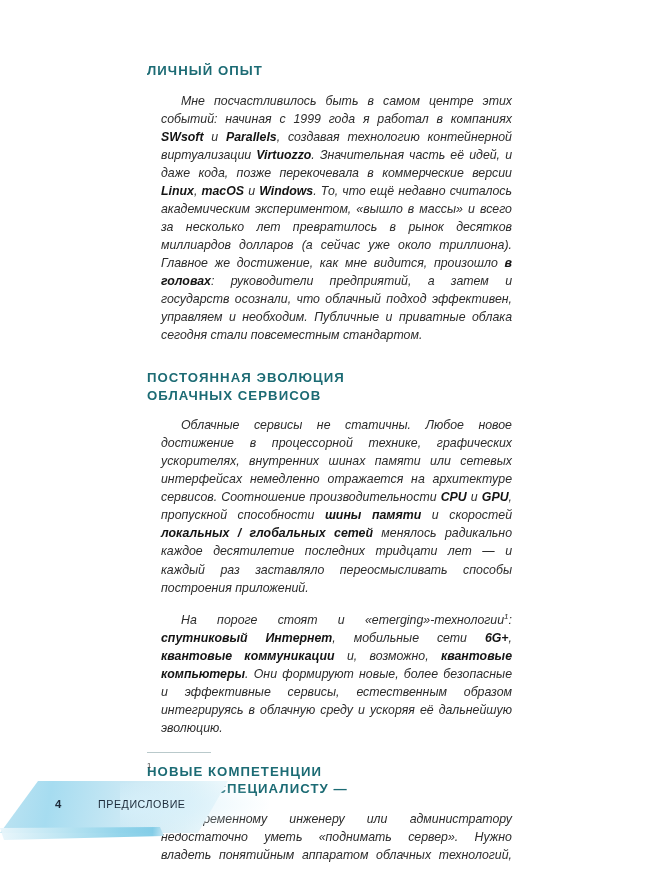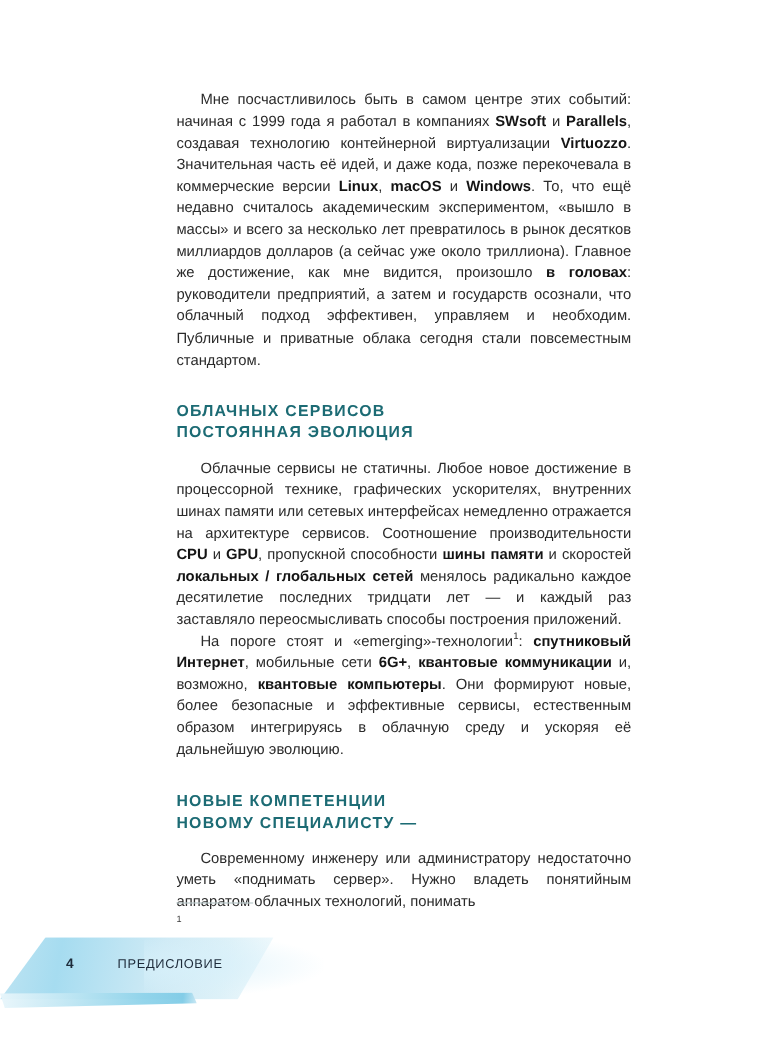--- a/index.html
+++ b/index.html
@@ -43,27 +43,28 @@
     display: block;
     white-space: pre;
   }
 
   .h-first { margin-top: 0px; }
   .h-second { margin-top: 25px; }
   .h-third  { margin-top: 26px; }
 
   
   p.body {
-    margin: 0;
+    margin: 14px;
     font-size: 12.35px;
     line-height: 18.05px;
     text-align: justify;
     text-justify: inter-word;
     color: #2b2b2b;
     hyphens: manual;
+    font-style: italic;
   }
   p.body.first-after-heading {
     margin-top: 12px;
   }
   p.body.follow {
     margin-top: 0px;
   }
   p.body .ind {
     display: inline-block;
     width: 20px;
@@ -171,25 +172,28 @@
     text-transform: uppercase;
   }
 </style>
 </head>
 <body>
 
 <div class="page">
 
   <div class="content">
 
+    <h2 class="section-heading h-first">
+      <span class="hline">ЛИЧНЫЙ ОПЫТ</span>
+    </h2>
     <p class="body first-after-heading"><span class="ind"></span><span>Мне посчастливилось быть в самом центре этих событий: начиная с 1999 года я работал в компаниях </span><b>SWsoft</b><span> и </span><b>Parallels</b><span>, создавая технологию контейнерной виртуализации </span><b>Virtuozzo</b><span>. Значительная часть её идей, и даже кода, позже перекочевала в коммерческие версии </span><b>Linux</b><span>, </span><b>macOS</b><span> и </span><b>Windows</b><span>. То, что ещё недавно считалось академическим экспериментом, «вышло в массы» и всего за несколько лет превратилось в рынок десятков миллиардов долларов (а сейчас уже около триллиона). Главное же достижение, как мне видится, произошло </span><b>в головах</b><span>: руководители предприятий, а затем и государств осознали, что облачный подход эффективен, управляем и необходим. Публичные и приватные облака сегодня стали повсеместным стандартом.</span></p>
 
     <h2 class="section-heading h-second">
+      <span class="hline">ПОСТОЯННАЯ ЭВОЛЮЦИЯ</span>
       <span class="hline">ОБЛАЧНЫХ СЕРВИСОВ</span>
-      <span class="hline">ПОСТОЯННАЯ ЭВОЛЮЦИЯ</span>
     </h2>
     <p class="body first-after-heading"><span class="ind"></span><span>Облачные сервисы не статичны. Любое новое достижение в процессорной технике, графических ускорителях, внутренних шинах памяти или сетевых интерфейсах немедленно отражается на архитектуре сервисов. Соотношение производительности </span><b>CPU</b><span> и </span><b>GPU</b><span>, пропускной способности </span><b>шины памяти</b><span> и скоростей </span><b>локальных / глобальных сетей</b><span> менялось радикально каждое десятилетие последних тридцати лет — и каждый раз заставляло переосмысливать способы построения приложений.</span></p>
     <p class="body follow"><span class="ind"></span><span>На пороге стоят и «emerging»-технологии</span><sup class="fn-ref">1</sup><span>: </span><b>спутниковый Интернет</b><span>, мобильные сети </span><b>6G+</b><span>, </span><b>квантовые коммуникации</b><span> и, возможно, </span><b>квантовые компьютеры</b><span>. Они формируют новые, более безопасные и эффективные сервисы, естественным образом интегрируясь в облачную среду и ускоряя её дальнейшую эволюцию.</span></p>
 
     <h2 class="section-heading h-third">
       <span class="hline">НОВЫЕ КОМПЕТЕНЦИИ</span>
       <span class="hline">НОВОМУ СПЕЦИАЛИСТУ —</span>
     </h2>
     <p class="body first-after-heading"><span class="ind"></span><span>Современному инженеру или администратору недостаточно уметь «поднимать сервер». Нужно владеть понятийным аппаратом облачных технологий, понимать</span></p>
 

